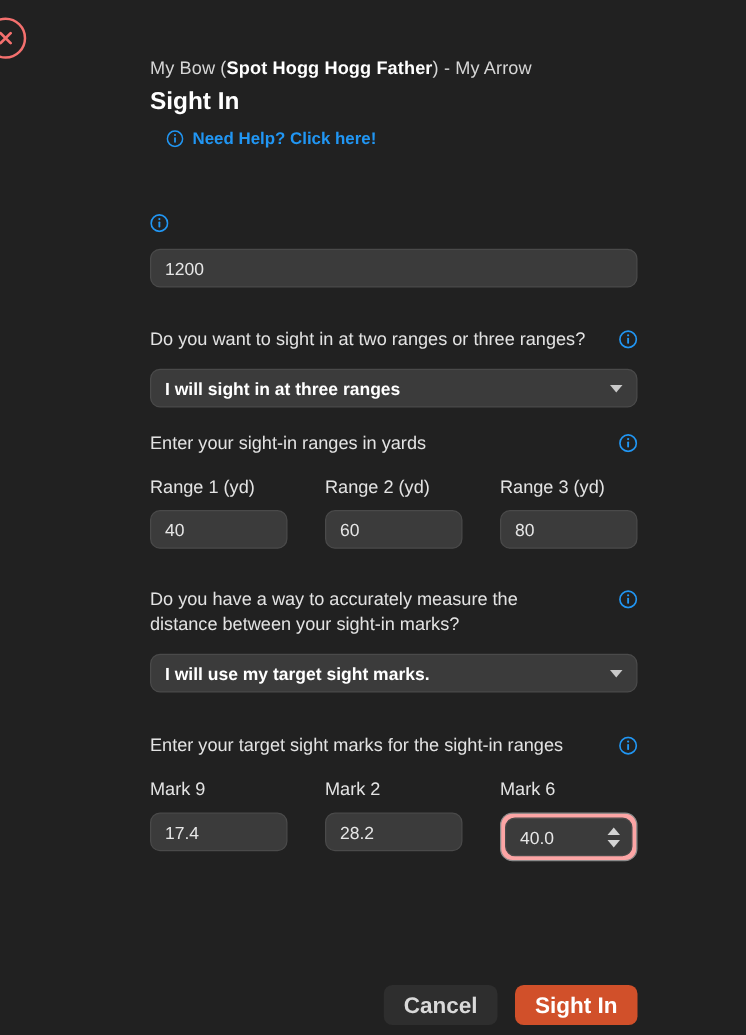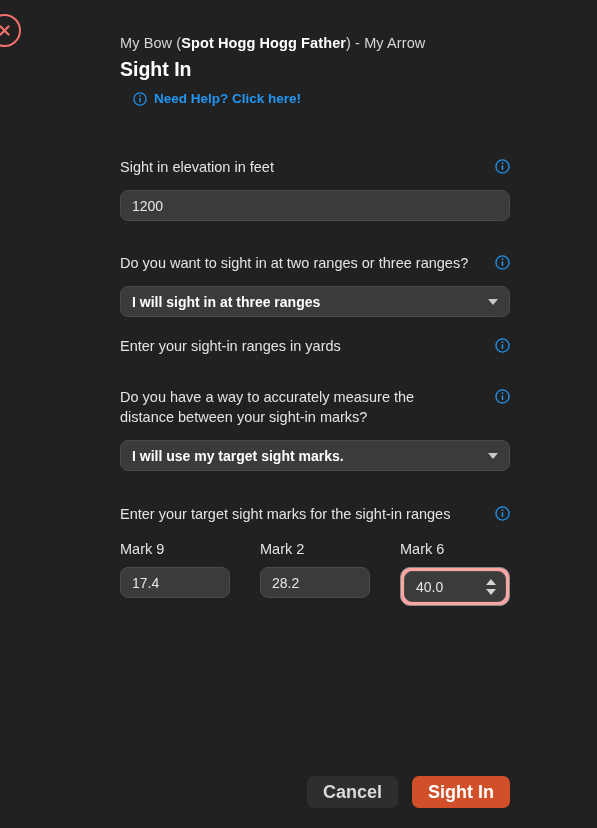--- a/index.html
+++ b/index.html
@@ -31,21 +31,21 @@
     align-items: center;
     justify-content: center;
     cursor: pointer;
   }
   .close-btn svg { display:block; }
 
   
   .content {
     position: absolute;
     left: 120px;
-    top: 0;
+    top: 12px;
     width: 390px;
   }
 
   .header { padding-top: 33px; }
   .subtitle {
     font-size: 14.5px;
     color: #d6d6d6;
     line-height: 20px;
     margin: 0;
     letter-spacing: .1px;
@@ -240,21 +240,20 @@
           <circle cx="8" cy="4.5" r="0.95" fill="#2196f3"></circle>
           <rect x="7.2" y="6.6" width="1.6" height="5.1" rx="0.7" fill="#2196f3"></rect>
         </svg>
       </span>
       <a class="help-link" href="#">Need Help? Click here!</a>
     </div>
   </div>
 
   <div class="field-block" style="margin-top:51px;">
     <div class="label-row">
-      <span class="field-label">Sight in elevation in feet</span>
       <span class="info-icon">
         <svg width="15" height="15" viewBox="0 0 16 16">
           <circle cx="8" cy="8" r="7" fill="none" stroke="#2196f3" stroke-width="1.4"></circle>
           <circle cx="8" cy="4.5" r="0.95" fill="#2196f3"></circle>
           <rect x="7.2" y="6.6" width="1.6" height="5.1" rx="0.7" fill="#2196f3"></rect>
         </svg>
       </span>
     </div>
     <input class="text-input" type="text" style="margin-top: 13px;" value="1200">
   </div>
@@ -279,20 +278,34 @@
   <div class="field-block" style="margin-top:19px;">
     <div class="label-row">
       <span class="field-label">Enter your sight-in ranges in yards</span>
       <span class="info-icon">
         <svg width="15" height="15" viewBox="0 0 16 16">
           <circle cx="8" cy="8" r="7" fill="none" stroke="#2196f3" stroke-width="1.4"></circle>
           <circle cx="8" cy="4.5" r="0.95" fill="#2196f3"></circle>
           <rect x="7.2" y="6.6" width="1.6" height="5.1" rx="0.7" fill="#2196f3"></rect>
         </svg>
       </span>
+    </div>
+    <div class="triple">
+      <div>
+        <div class="col-label">Range 1 (yd)</div>
+        <input class="small-input" type="text" value="40" style="">
+      </div>
+      <div>
+        <div class="col-label">Range 2 (yd)</div>
+        <input class="small-input" type="text" value="60" style="">
+      </div>
+      <div>
+        <div class="col-label">Range 3 (yd)</div>
+        <input class="small-input" type="text" value="80" style="">
+      </div>
     </div>
   </div>
 
   <div class="field-block" style="margin-top:31px;">
     <div class="label-row">
       <span class="field-label">Do you have a way to accurately measure the distance between your sight-in marks?</span>
       <span class="info-icon">
         <svg width="15" height="15" viewBox="0 0 16 16">
           <circle cx="8" cy="8" r="7" fill="none" stroke="#2196f3" stroke-width="1.4"></circle>
           <circle cx="8" cy="4.5" r="0.95" fill="#2196f3"></circle>

